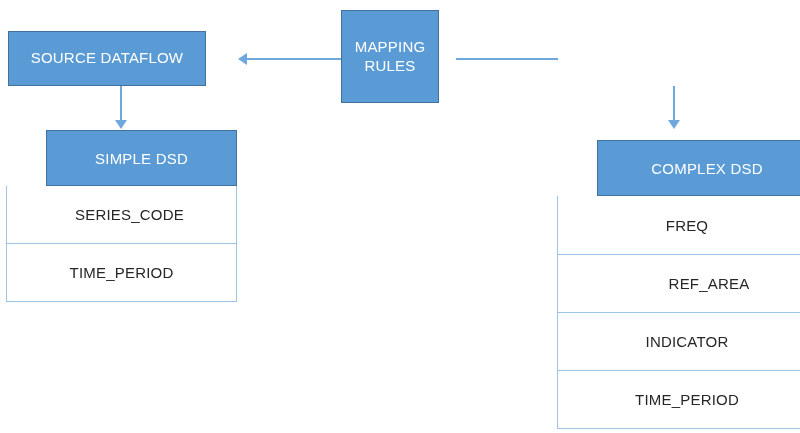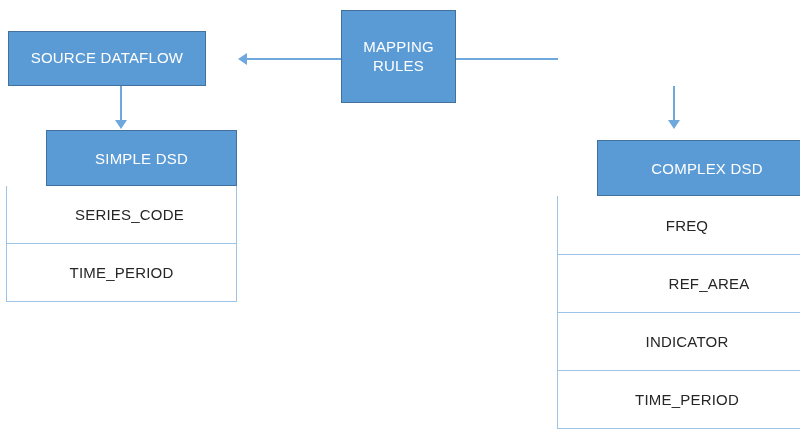--- a/index.html
+++ b/index.html
@@ -105,21 +105,21 @@
   <div class="arrowhead arrow-left" style="left:238px; top:53px;"></div>
 
   <div class="conn conn-v" style="left:120px; top:86px; height:36px;"></div>
   <div class="arrowhead arrow-down" style="left:115px; top:120px;"></div>
 
   <div class="conn conn-v" style="left:673px; top:86px; height:36px;"></div>
   <div class="arrowhead arrow-down" style="left:668px; top:120px;"></div>
 
   <div class="node" style="left:8px; top:31px; width:198px; height:55px;">SOURCE DATAFLOW</div>
 
-  <div class="node" style="left:341px; top:10px; width:115px; height:93px;">MAPPING
+  <div class="node" style="left:341px; top:10px; width:98px; height:93px;">MAPPING
 RULES</div>
 
 
   <div class="dsd" style="left:6px; top:130px; width:231px;">
     <div class="dsd-header" style="height:56px;">SIMPLE DSD</div>
     <div class="dsd-row" style="height:58px;padding-left:16px;">SERIES_CODE</div>
     <div class="dsd-row" style="height:58px;">TIME_PERIOD</div>
   </div>
 
   <div class="dsd" style="left:557px; top:140px; width:260px;">

